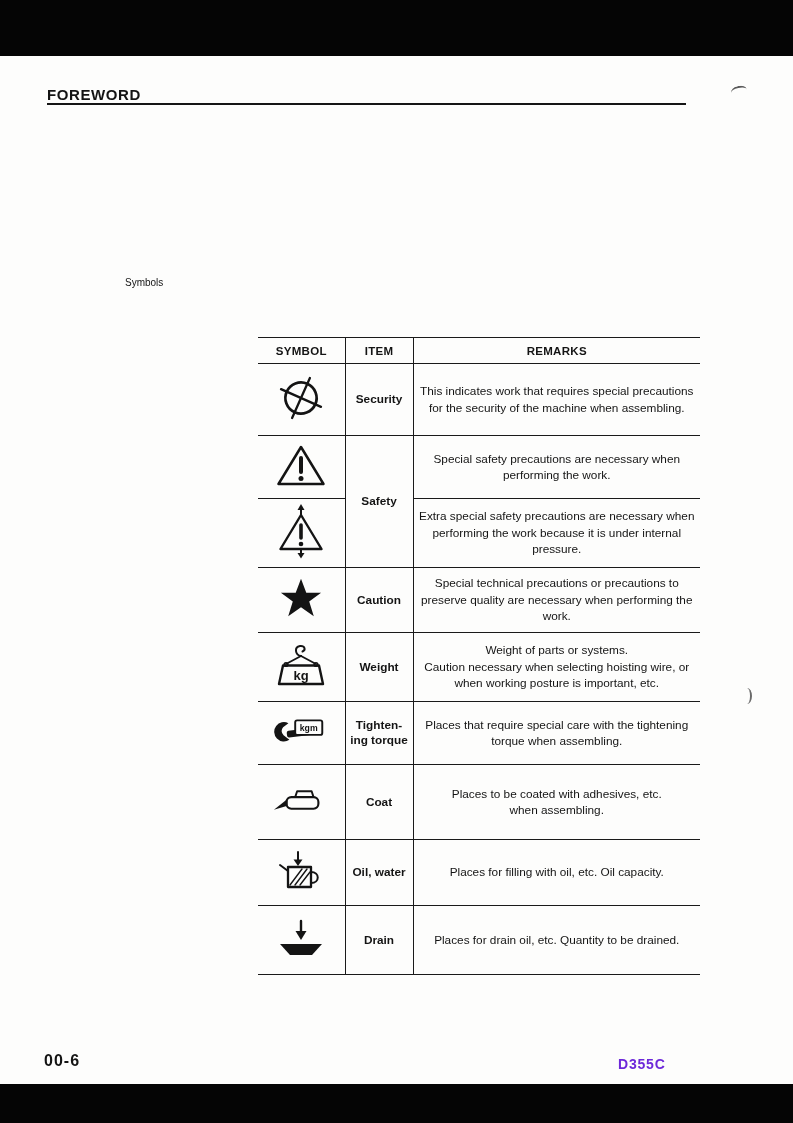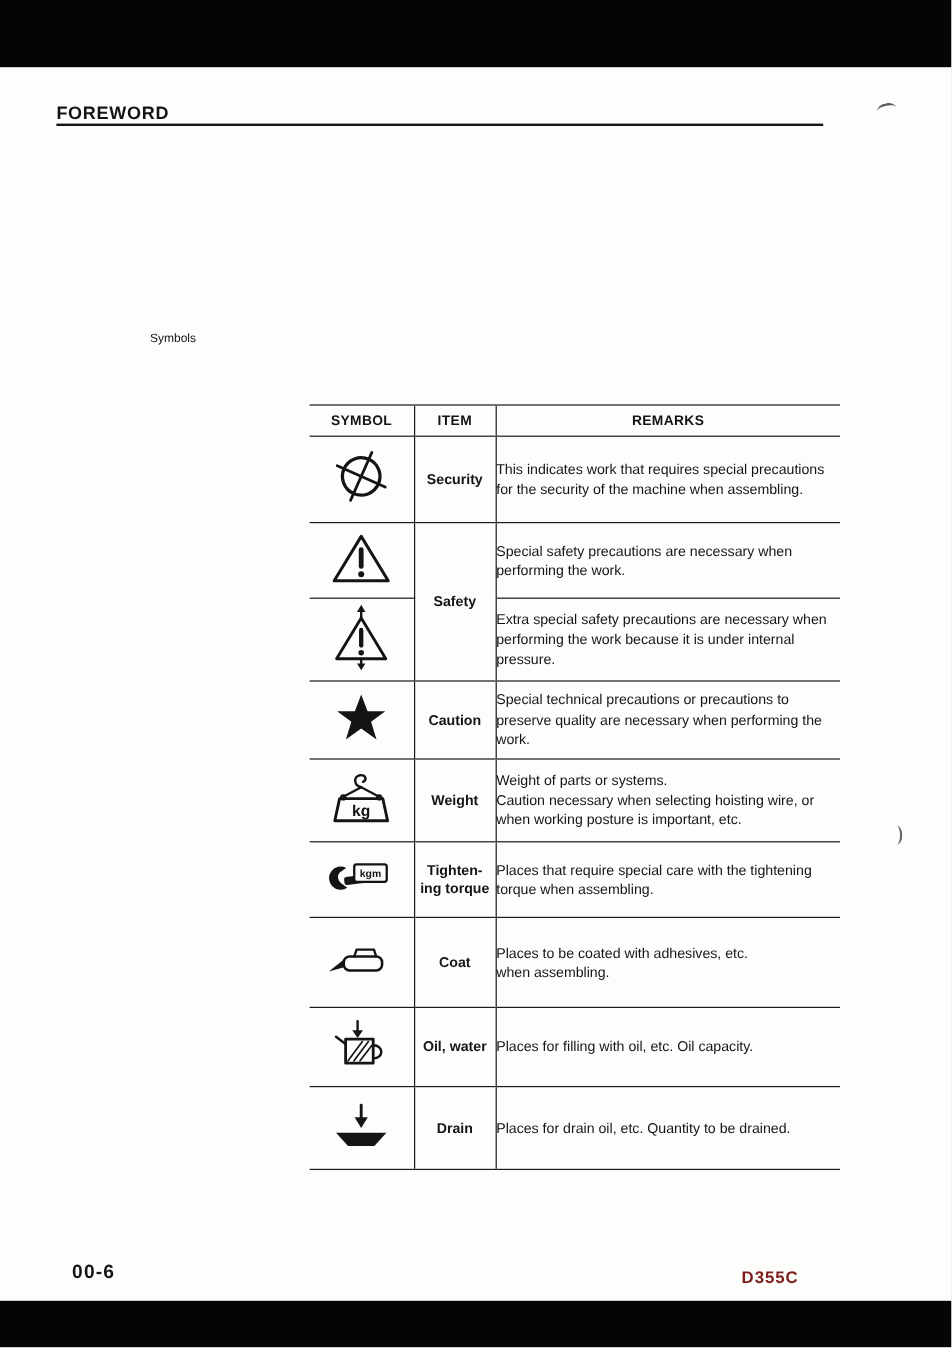--- a/index.html
+++ b/index.html
@@ -33,30 +33,30 @@
   }
   .symtable th,.symtable td{
     border-top:1.7px solid #1a1a1a;vertical-align:middle;padding:0;
   }
   .symtable tr:last-child td{border-bottom:1.7px solid #1a1a1a;}
   .symtable .c2{border-left:1.7px solid #1a1a1a;}
   .symtable .c3{border-left:1.7px solid #1a1a1a;}
   .symtable th{font-size:11.5px;font-weight:bold;text-align:center;letter-spacing:.3px;}
   .cell-symbol{text-align:center;margin-top:36px;}
   .cell-item{font-size:11.8px;font-weight:bold;text-align:center;white-space:pre-line;line-height:15px;}
-  .cell-remarks{font-size:11.8px;line-height:16.5px;padding:7px 12px 7px 11px;white-space:pre-line;text-align:left;}
+  .cell-remarks{font-size:11.8px;line-height:16.5px;padding:7px 12px 7px 11px;white-space:pre-line;text-align:center;}
 
   .icon-wrap{display:inline-block;line-height:0;}
   svg{display:block;}
   svg .ln{stroke:#141414;fill:none;stroke-linecap:round;stroke-linejoin:round;}
   svg .fl{fill:#141414;stroke:none;}
   svg text{font-family:"Liberation Sans",sans-serif;fill:#141414;}
 
-  .footer-left{position:absolute;left:60px;top:1052px;font-size:16px;font-weight:bold;letter-spacing:1px;}
-  .footer-right{position:absolute;left:618px;top:1056px;font-size:14px;font-weight:600;color:#7f1d1d;letter-spacing:.8px;}
+  .footer-left{position:absolute;left:44px;top:1052px;font-size:16px;font-weight:bold;letter-spacing:1px;}
+  .footer-right{position:absolute;left:618px;top:1056px;font-size:14px;font-weight:600;color:#6d28d9;letter-spacing:.8px;}
 
   .artifact{position:absolute;}
   .artifact-1{left:731px;top:86px;width:16px;height:8px;border-top:2px solid #5a5a5a;border-radius:50%;transform:rotate(-12deg);}
   .artifact-2{left:742px;top:688px;width:8px;height:16px;border-right:2px solid #6a6a6a;border-radius:50%;}
 </style>
 </head>
 <body>
 
 <div class="page">
 

